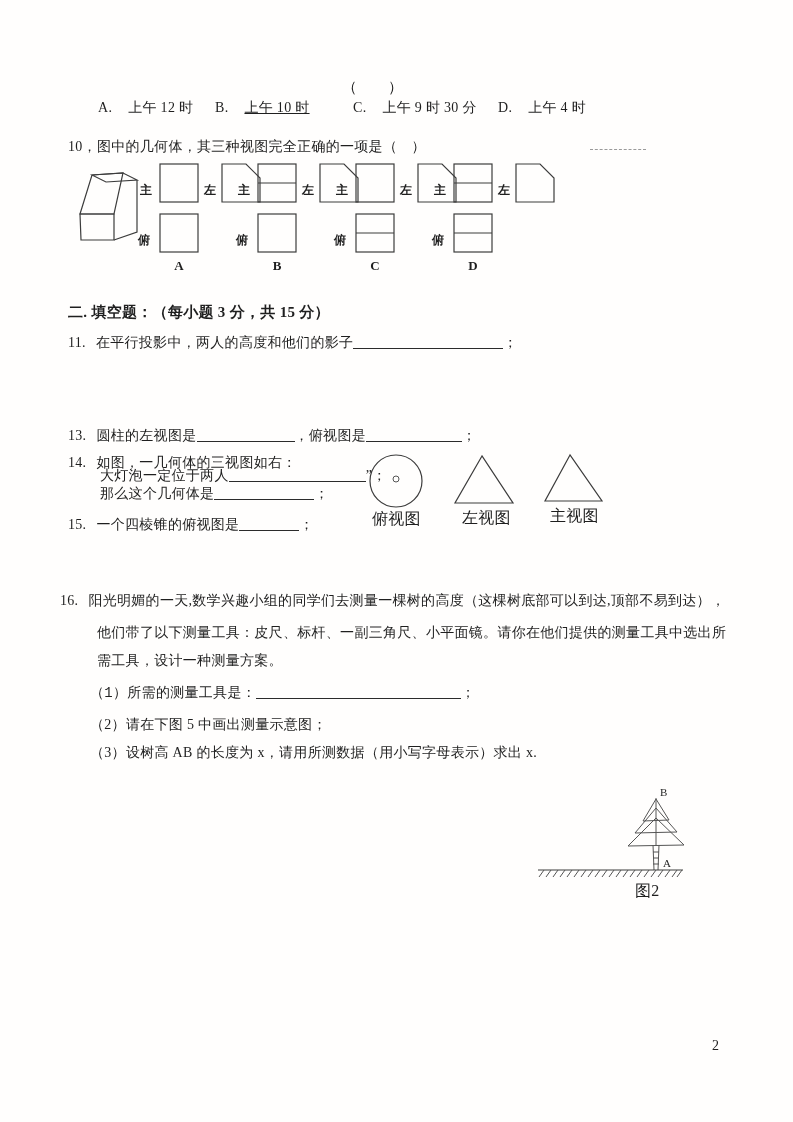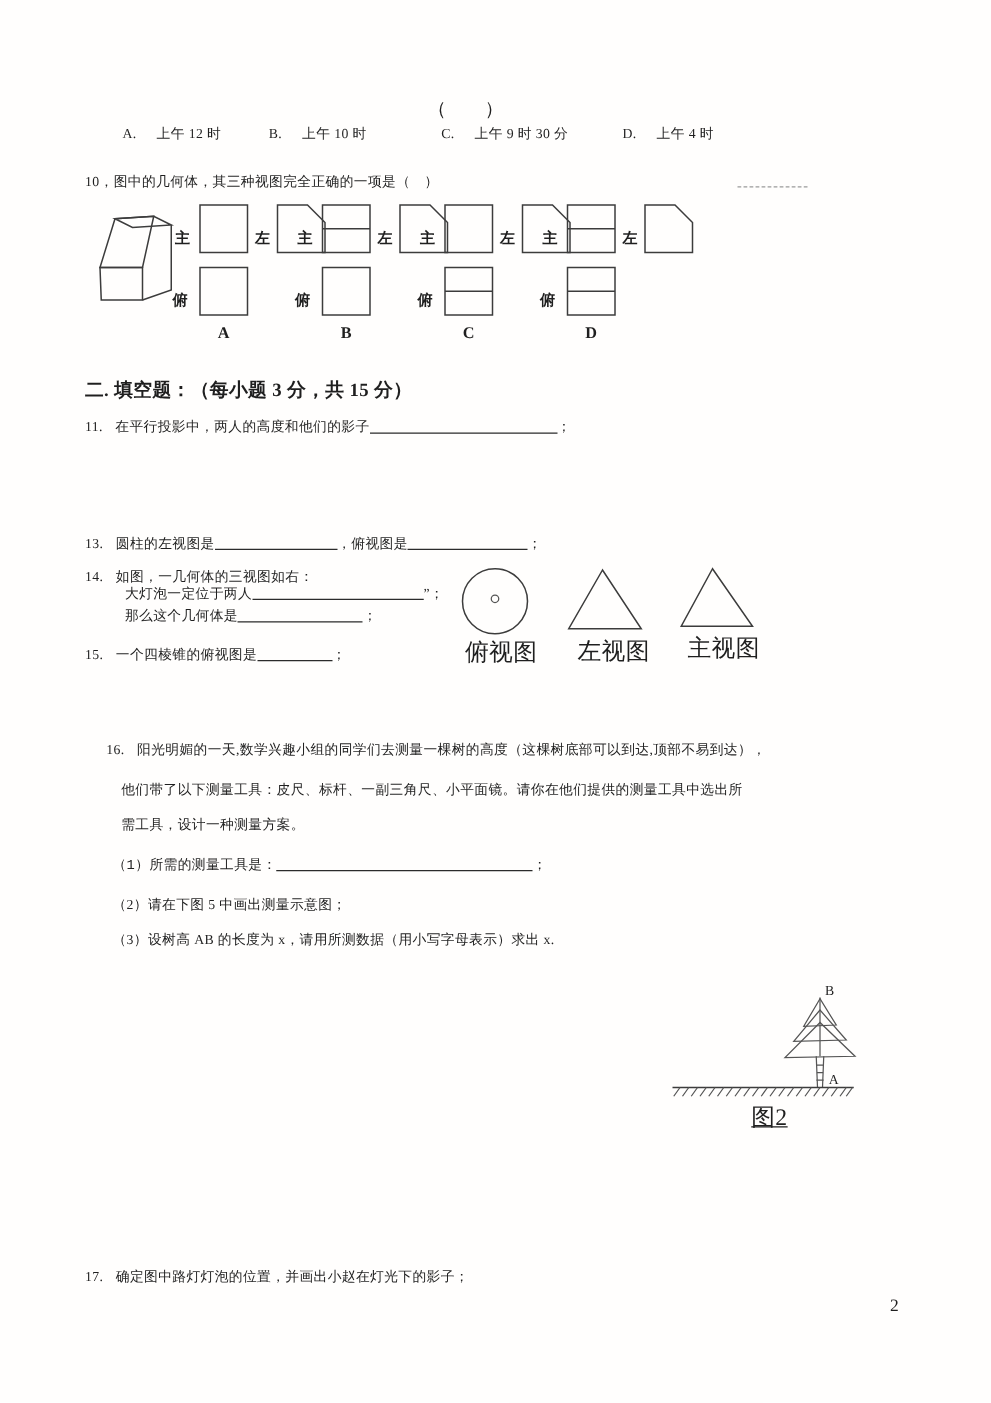--- a/index.html
+++ b/index.html
@@ -2,25 +2,25 @@
 <html><head>
 <meta charset="utf-8">
 <title>Document</title>
 <style>
   html,body { margin:0; padding:0; background:#ffffff; }
   .page {
     position:relative; width:793px; height:1122px; background:#fffefd;
     font-family:"Liberation Serif","DejaVu Serif",serif;
     color:#1f1f1f; overflow:hidden;
   }
-  .line { position:absolute; font-size:11px; letter-spacing:.3px; white-space:nowrap; }
+  .line { position:absolute; font-size:14px; letter-spacing:.3px; white-space:nowrap; }
   .bold { font-weight:bold; font-size:15px; }
   .qnum { display:inline-block; margin-right:10px; }
   .blank { display:inline-block; border-bottom:1px solid #2b2b2b; height:12px; vertical-align:-2px; }
-  .figlabel { position:absolute; font-size:19px; letter-spacing:.3px; }
+  .figlabel { position:absolute; font-size:16px; letter-spacing:.3px; }
   .pagenum { position:absolute; font-size:14px; }
   .artifact { position:absolute; width:56px; border-top:1px dashed #9a9a9a; }
   svg { position:absolute; overflow:visible; }
   svg .ln { fill:none; stroke:#3c3c3c; stroke-width:1.2; }
   svg .thin { fill:none; stroke:#555; stroke-width:1; }
   svg text { font-family:"Liberation Serif","DejaVu Serif",serif; fill:#1f1f1f; }
   svg .vl { font-size:12px; font-weight:bold; text-anchor:middle; }
   svg .opt { font-size:13px; font-weight:bold; text-anchor:middle; }
   svg .tiny { font-size:11px; }
 </style>
@@ -28,21 +28,21 @@
 <body>
 
 <div class="page">
 
   <div class="line" style="left:342px; top:78px; font-size:15px;">（　　）</div>
 
   <div class="line" style="left:98px; top:99px;">
     <span>A.</span><span style="margin-left:16px;">上午 12 时</span>
   </div>
   <div class="line" style="left:215px; top:99px;">
-    <span>B.</span><span style="margin-left:16px;">上午 10 时</span>
+    <span>B.</span><span style="margin-left:16px;text-decoration:underline;">上午 10 时</span>
   </div>
   <div class="line" style="left:353px; top:99px;">
     <span>C.</span><span style="margin-left:16px;">上午 9 时 30 分</span>
   </div>
   <div class="line" style="left:498px; top:99px;">
     <span>D.</span><span style="margin-left:16px;">上午 4 时</span>
   </div>
 
   <div class="line" style="left:68px; top:138px;">
     <span>10，</span><span>图中的几何体，其三种视图完全正确的一项是（　）</span>
@@ -132,21 +132,21 @@
   </svg>
   <div class="figlabel" style="left:372px; top:509px;">俯视图</div>
   <div class="figlabel" style="left:462px; top:508px;">左视图</div>
   <div class="figlabel" style="left:550px; top:506px;">主视图</div>
 
   <div class="line" style="left:68px; top:516px;">
     <span class="qnum">15.</span><span>一个四棱锥的俯视图是</span><span class="blank" style="width:60px;"></span><span>；</span>
   </div>
 
 
-  <div class="line" style="left:85px; top:592px;text-align:right;">
+  <div class="line" style="left:60px; top:592px;text-align:right;">
     <span class="qnum">16.</span><span>阳光明媚的一天,数学兴趣小组的同学们去测量一棵树的高度（这棵树底部可以到达,顶部不易到达），</span>
   </div>
   <div class="line" style="left:97px; top:624px;">他们带了以下测量工具：皮尺、标杆、一副三角尺、小平面镜。请你在他们提供的测量工具中选出所</div>
   <div class="line" style="left:97px; top:652px;">需工具，设计一种测量方案。</div>
 
   <div class="line" style="left:90px; top:684px;font-family:Liberation Mono, monospace;">
     <span>（1）所需的测量工具是：</span><span class="blank" style="width:205px;"></span><span>；</span>
   </div>
   <div class="line" style="left:90px; top:716px;">（2）请在下图 5 中画出测量示意图；</div>
   <div class="line" style="left:90px; top:744px;">（3）设树高 AB 的长度为 x，请用所测数据（用小写字母表示）求出 x.</div>
@@ -157,21 +157,18 @@
       <path class="thin" d="M126,16 L126,63"></path>
       <path class="thin" d="M126,17 L113,39 L139,38 Z"></path>
       <path class="thin" d="M126,26 L105,51 L147,50 Z"></path>
       <path class="thin" d="M126,36 L98,64 L154,63 Z"></path>
       <path class="thin" d="M123,63 L124,88 M129,63 L128,88 M123,70 L129,70 M123,76 L129,76 M123,82 L129,82"></path>
     </g>
     <text x="133" y="85" class="tiny">A</text>
     <line class="ln" x1="8" y1="88" x2="153" y2="88"></line>
     <path class="thin" d="M14,88 l-5,7 M21,88 l-5,7 M28,88 l-5,7 M35,88 l-5,7 M42,88 l-5,7 M49,88 l-5,7 M56,88 l-5,7 M63,88 l-5,7 M70,88 l-5,7 M77,88 l-5,7 M84,88 l-5,7 M91,88 l-5,7 M98,88 l-5,7 M105,88 l-5,7 M112,88 l-5,7 M119,88 l-5,7 M126,88 l-5,7 M133,88 l-5,7 M140,88 l-5,7 M147,88 l-5,7 M152,88 l-5,7"></path>
   </svg>
-  <div class="figlabel" style="left:601px; top:881px;text-decoration:underline;">图2</div>
+  <div class="figlabel" style="left:635px; top:881px;">图2</div>
 
-  <div class="line" style="left:68px; top:1014px;">
-    <span class="qnum">17.</span><span>确定图中路灯灯泡的位置，并画出小赵在灯光下的影子；</span>
-  </div>
 
   <div class="pagenum" style="left:712px; top:1038px;">2</div>
 
 </div>
 
 </body></html>

